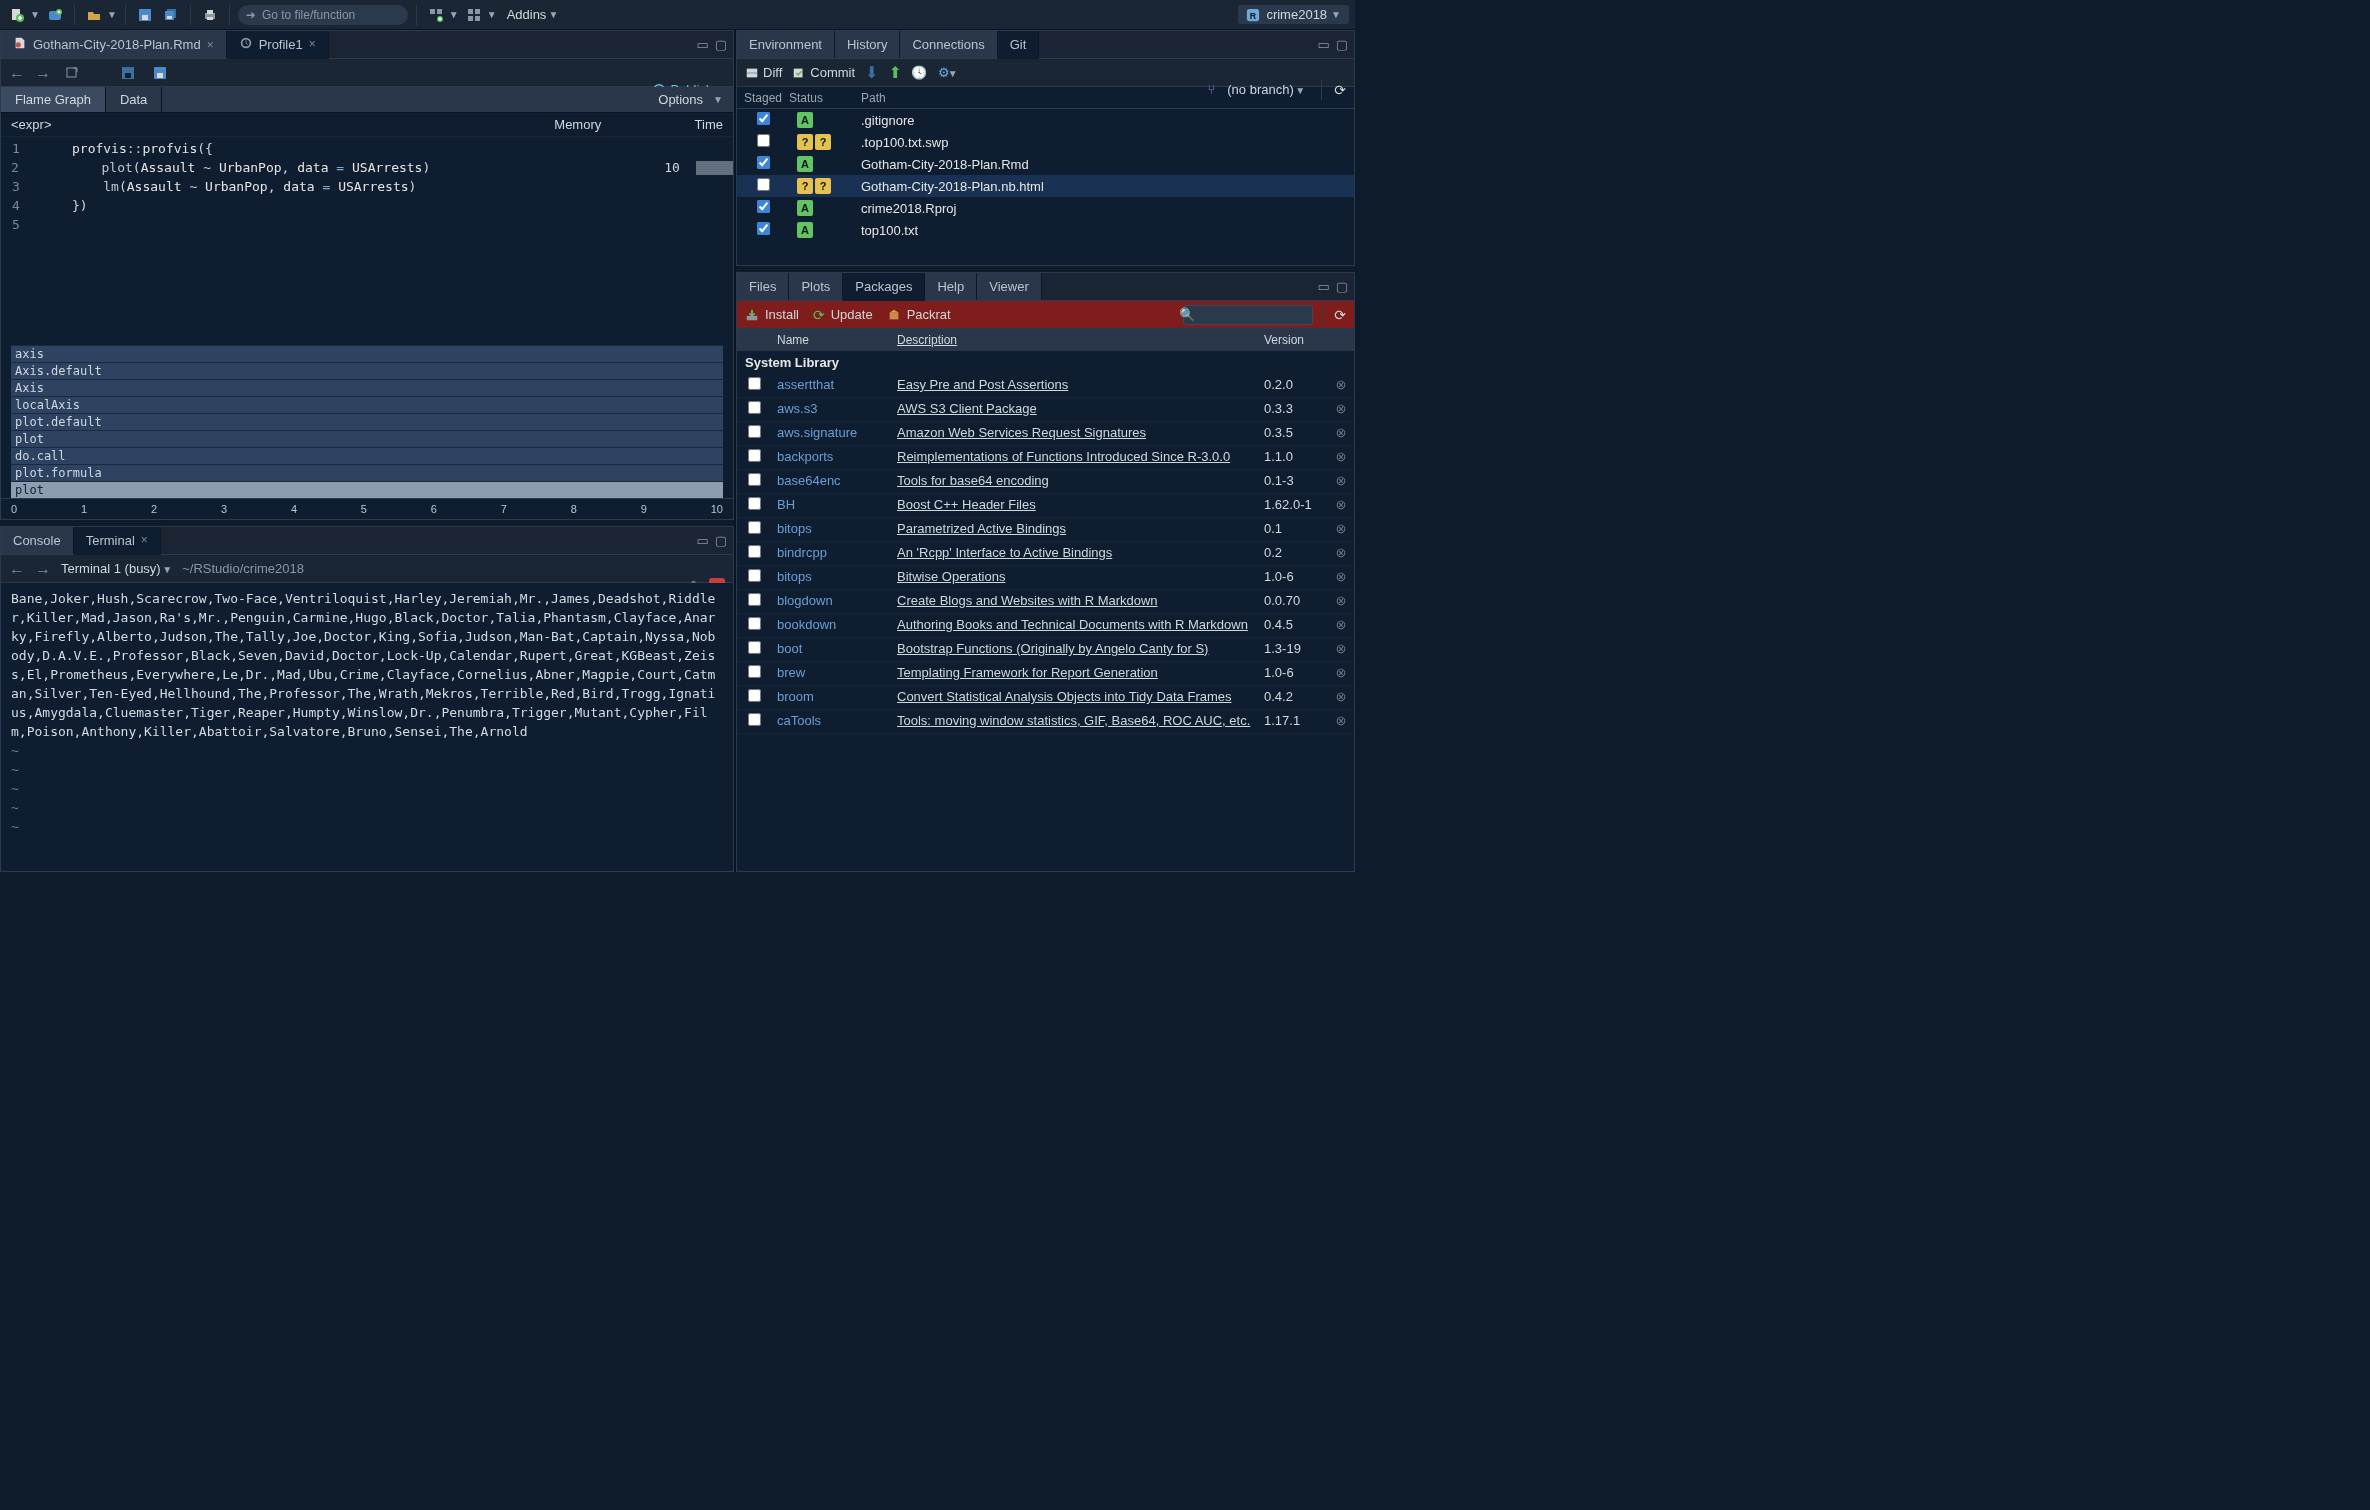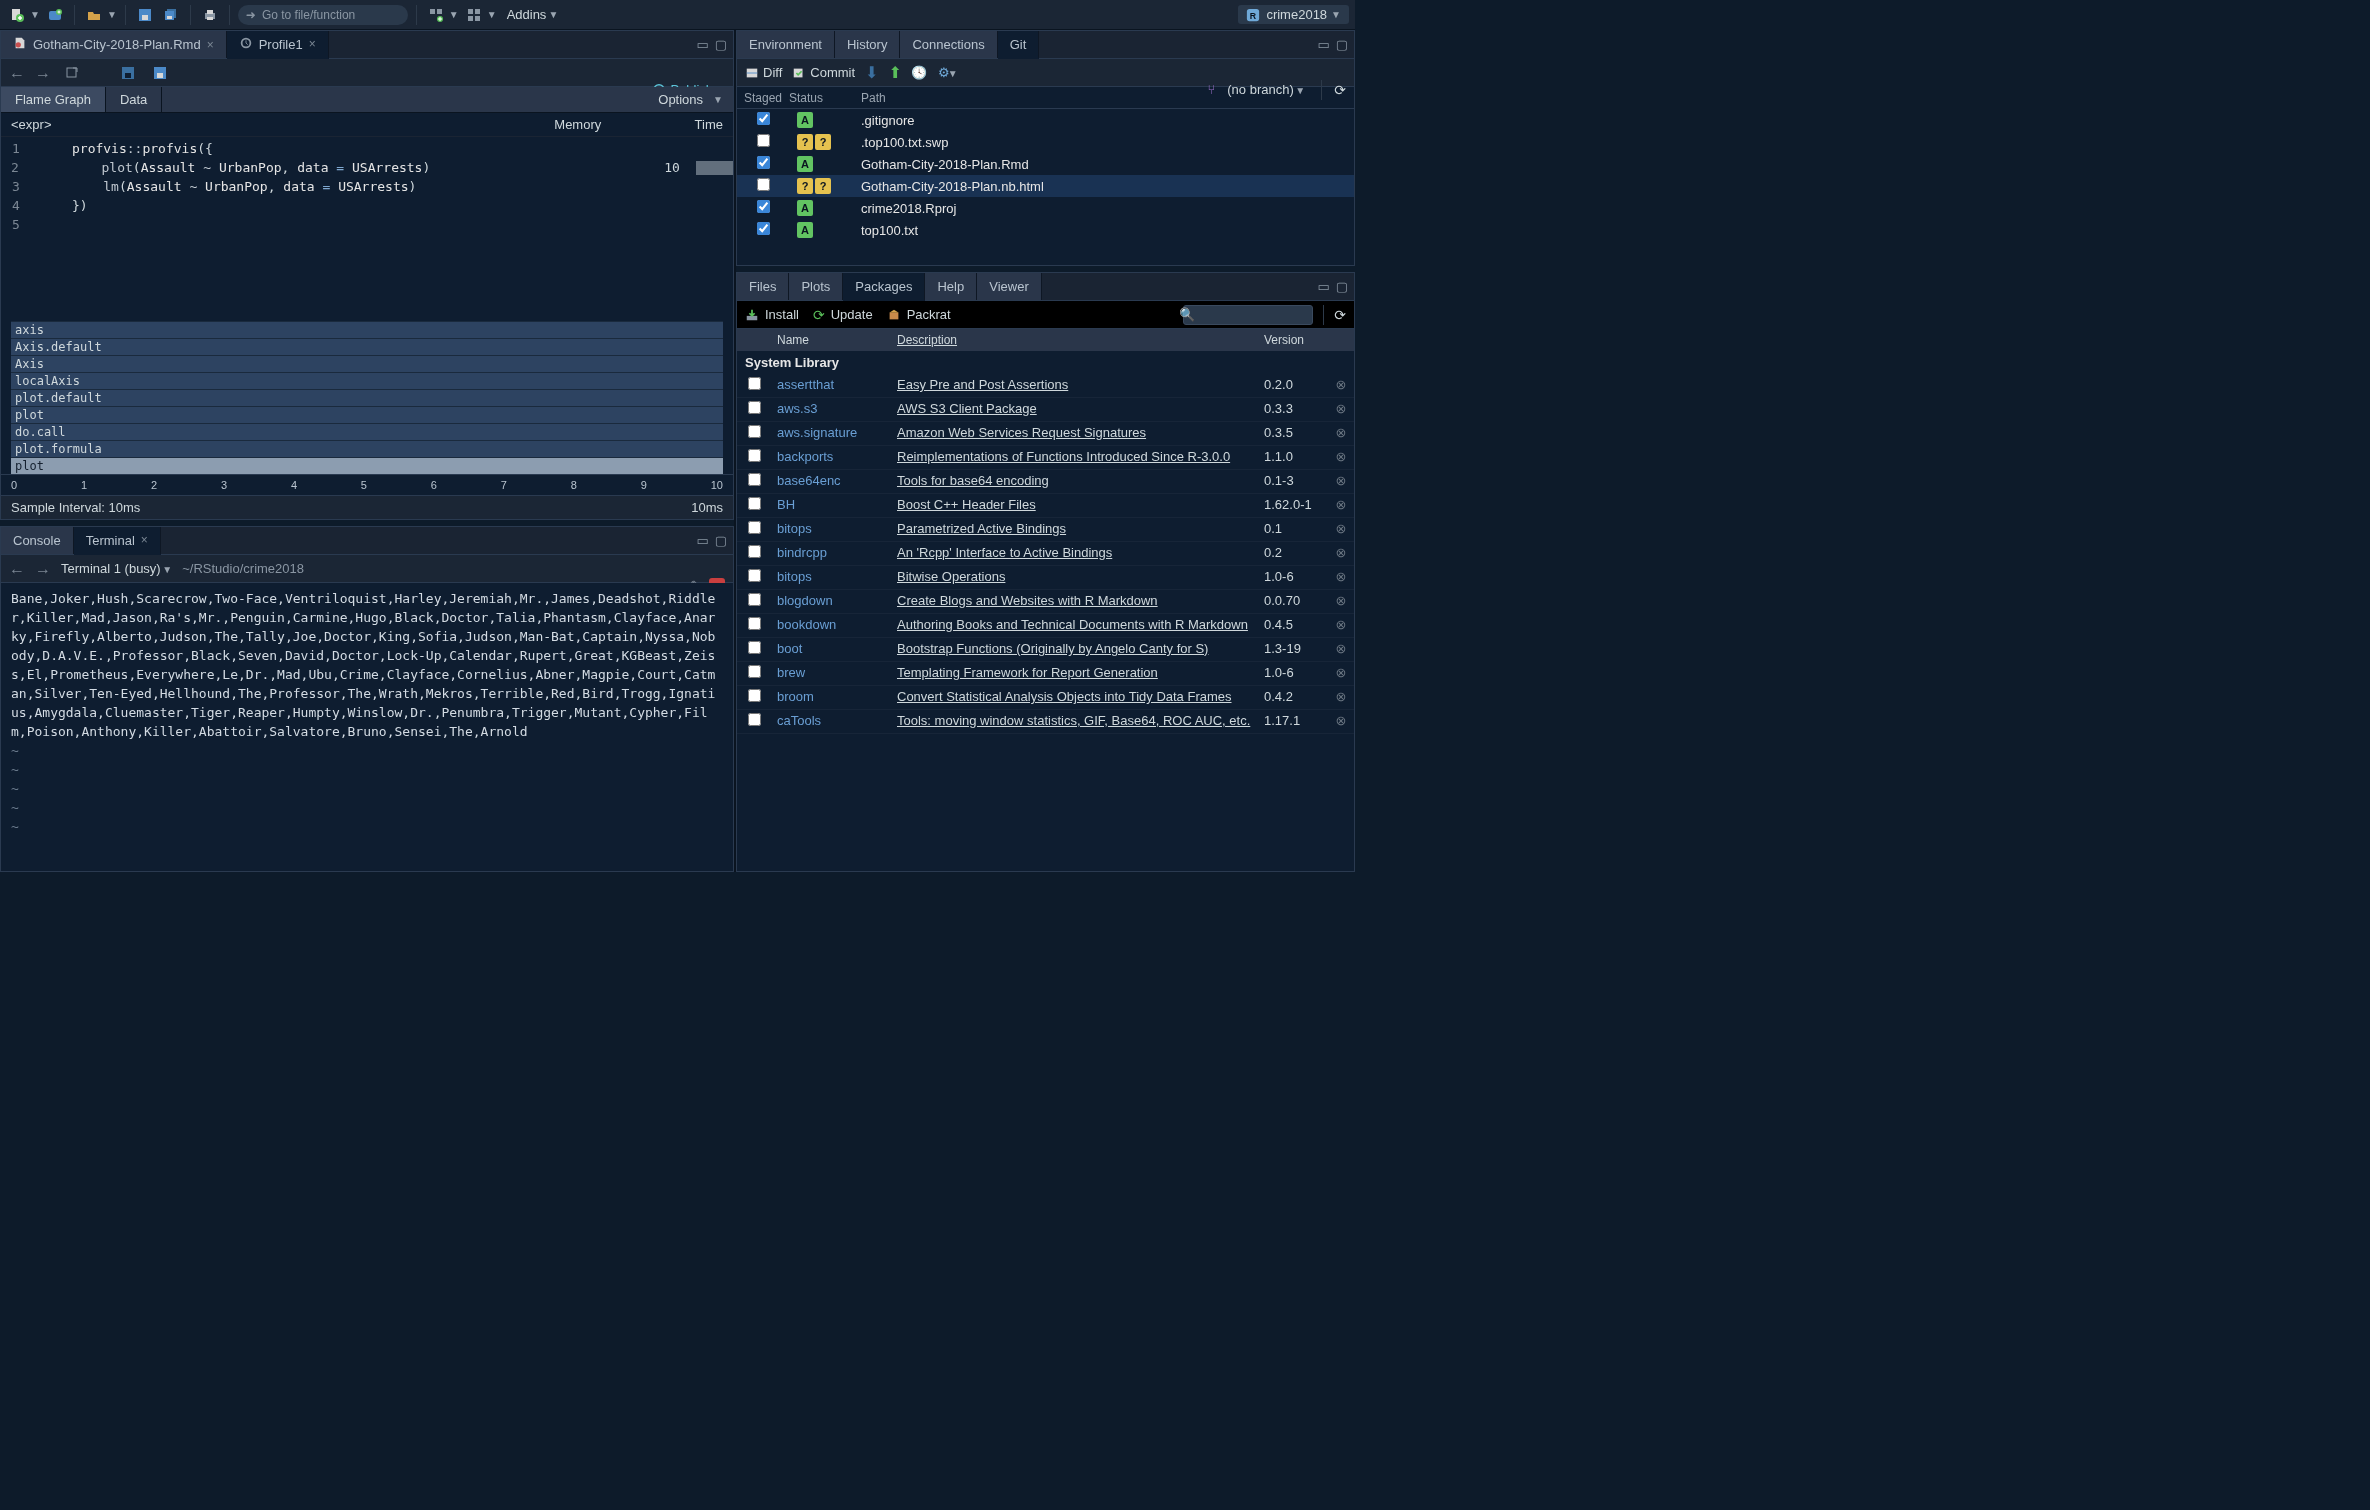--- a/index.html
+++ b/index.html
@@ -87,21 +87,21 @@
 .git-head .c-path { padding-left: 12px; }
 .git-row { display: flex; align-items: center; height: 22px; }
 .git-row.sel { background: #193253; }
 .chk { width: 52px; text-align: center; }
 .st { width: 60px; display: flex; gap: 2px; padding-left: 8px; }
 .badge { width: 16px; height: 16px; border-radius: 2px; display: inline-flex; align-items: center; justify-content: center; font-size: 11px; font-weight: bold; color: #0a1420; }
 .badge.A { background: #62c462; }
 .badge.Q { background: #e5c24f; }
 .gpath { padding-left: 12px; color: #e6e6e6; }
 
-.pkg-bar { height: 28px; background: #000000; display: flex; align-items: center; padding: 0 8px; gap: 14px; border-bottom: 1px solid #2a3a50; }
+.pkg-bar { height: 28px; background: #7f1d1d; display: flex; align-items: center; padding: 0 8px; gap: 14px; border-bottom: 1px solid #2a3a50; }
 .pkg-bar .lbl { display: flex; gap: 6px; align-items: center; cursor: pointer; }
 .pkg-search { margin-left: auto; display: flex; align-items: center; gap: 6px; }
 .pkg-search input { background: #2a394b; border: 1px solid #3a4a5e; border-radius: 3px; padding: 2px 6px 2px 22px; width: 130px; color: #cfd8dc; height: 20px; font-size: 12px; }
 .pkg-search .sicon { position: relative; right: -18px; color: #8a96a3; z-index: 1; }
 
 .pkg-head { display: flex; background: #2a364a; height: 22px; align-items: center; font-size: 12px; color: #cfd8dc; }
 .pkg-head > div, .pkg-row > div { padding: 0 6px; }
 .pc-chk { width: 34px; text-align: center; }
 .pc-name { width: 120px; }
 .pc-desc { flex: 1; text-decoration: underline; }
@@ -332,24 +332,20 @@
           <span>2</span>
           <span>3</span>
           <span>4</span>
           <span>5</span>
           <span>6</span>
           <span>7</span>
           <span>8</span>
           <span>9</span>
           <span>10</span>
         </div>
-      <div class="interval">
-        <span>Sample Interval: 10ms</span>
-        <span>10ms</span>
-      </div>
     </div>
 
     <div class="pane" style="flex:1; margin-top:6px;">
       <div class="tabs">
         <div class="tab">Console</div>
         <div class="tab active">
           <span>Terminal</span>
           <span class="close">×</span>
         </div>
         <div class="tab-corner">

